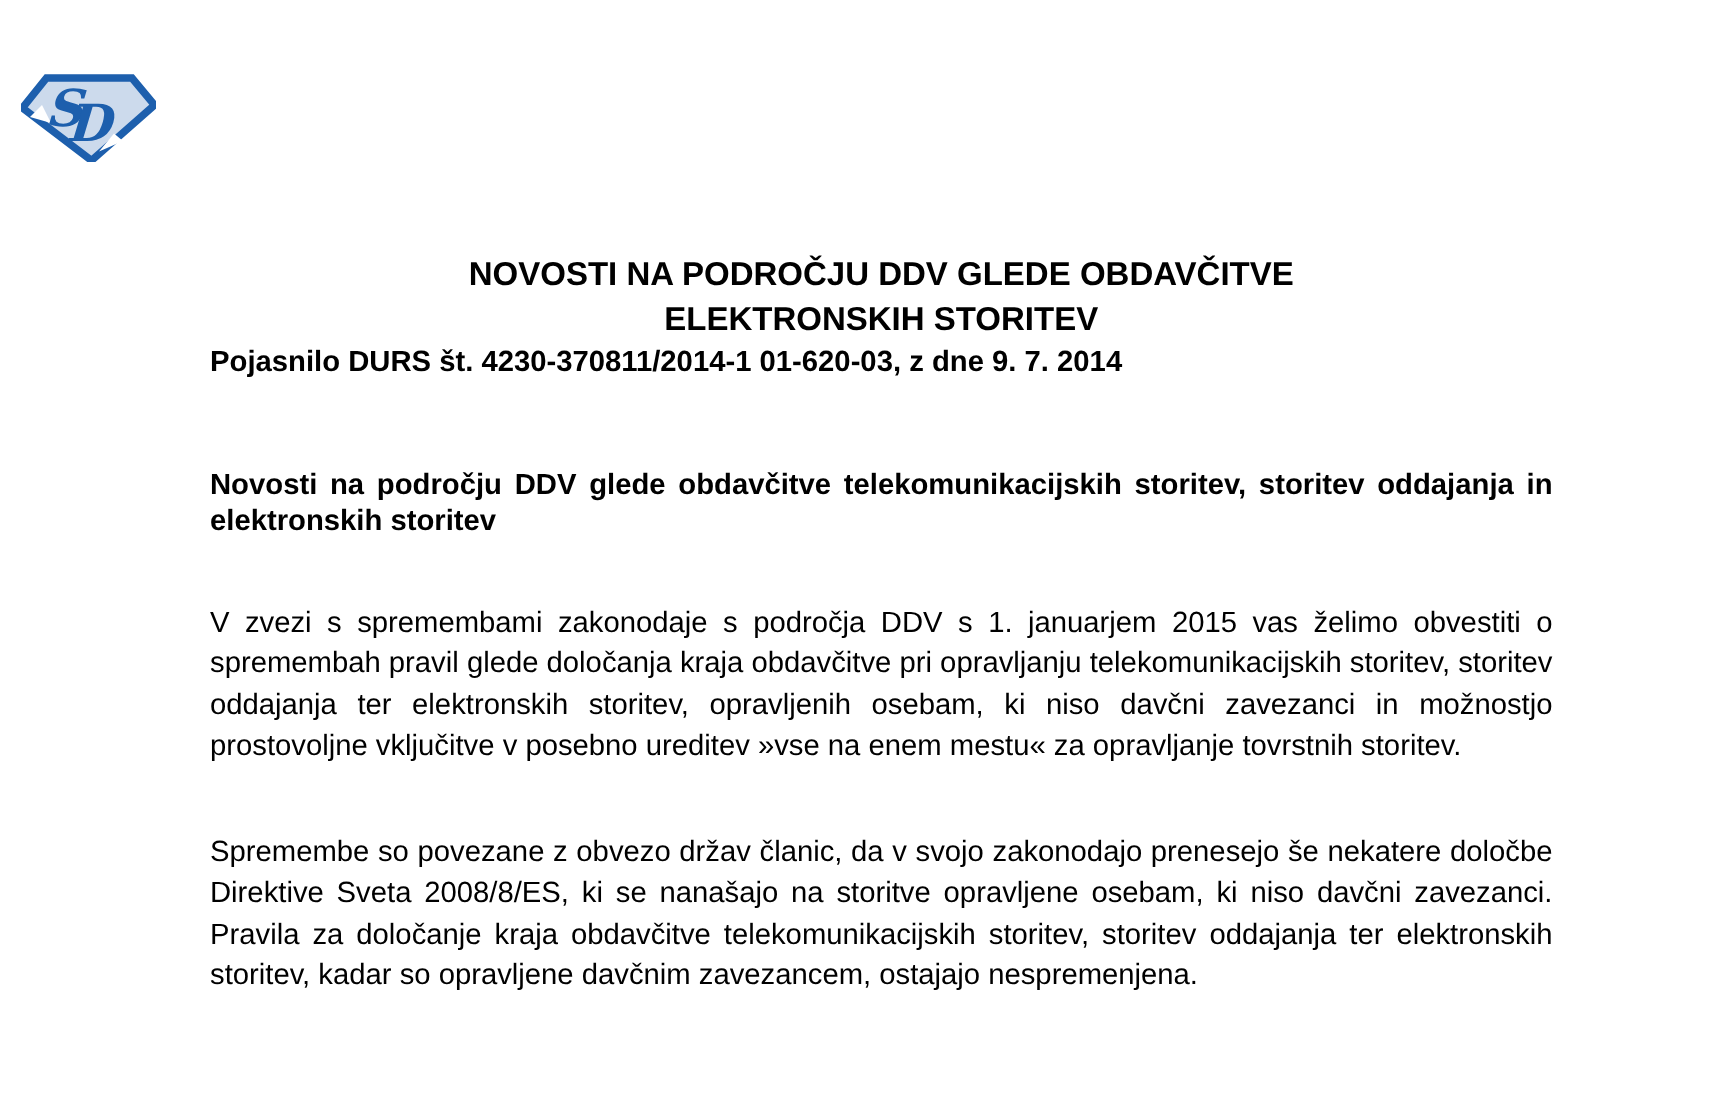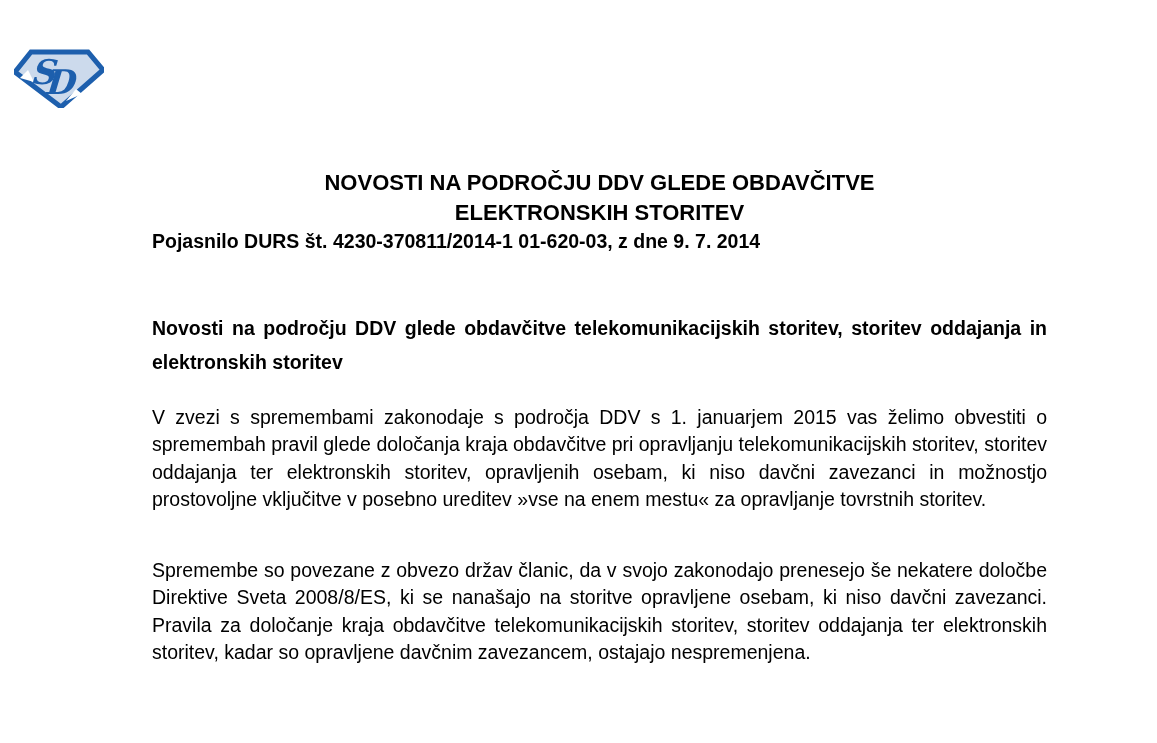--- a/index.html
+++ b/index.html
@@ -17,21 +17,21 @@
   }
   .logo {
     position: absolute;
     left: 14px;
     top: 48px;
     width: 90px;
     height: 60px;
   }
   .content {
     position: absolute;
-    left: 152px;
+    left: 140px;
     top: 0;
     width: 895px;
     display: flow-root;
   }
   .title {
     margin-top: 168px;
     font-weight: bold;
     font-size: 22px;
     line-height: 30px;
     text-align: center;
@@ -41,30 +41,30 @@
   }
   .reference {
     font-weight: bold;
     font-size: 19.5px;
     line-height: 27.5px;
   }
   .section-heading {
     margin-top: 55px;
     font-weight: bold;
     font-size: 19.5px;
-    line-height: 34px;
+    line-height: 24px;
     text-align: justify;
   }
   .para {
     font-size: 19.5px;
     line-height: 27.5px;
     text-align: justify;
   }
   .para.first {
-    margin-top: 25px;
+    margin-top: 43px;
   }
   .para.second {
     margin-top: 43px;
   }
 </style>
 </head>
 <body>
 
 <div class="logo">
   <svg width="90" height="60" viewBox="0 0 90 60" xmlns="http://www.w3.org/2000/svg">

